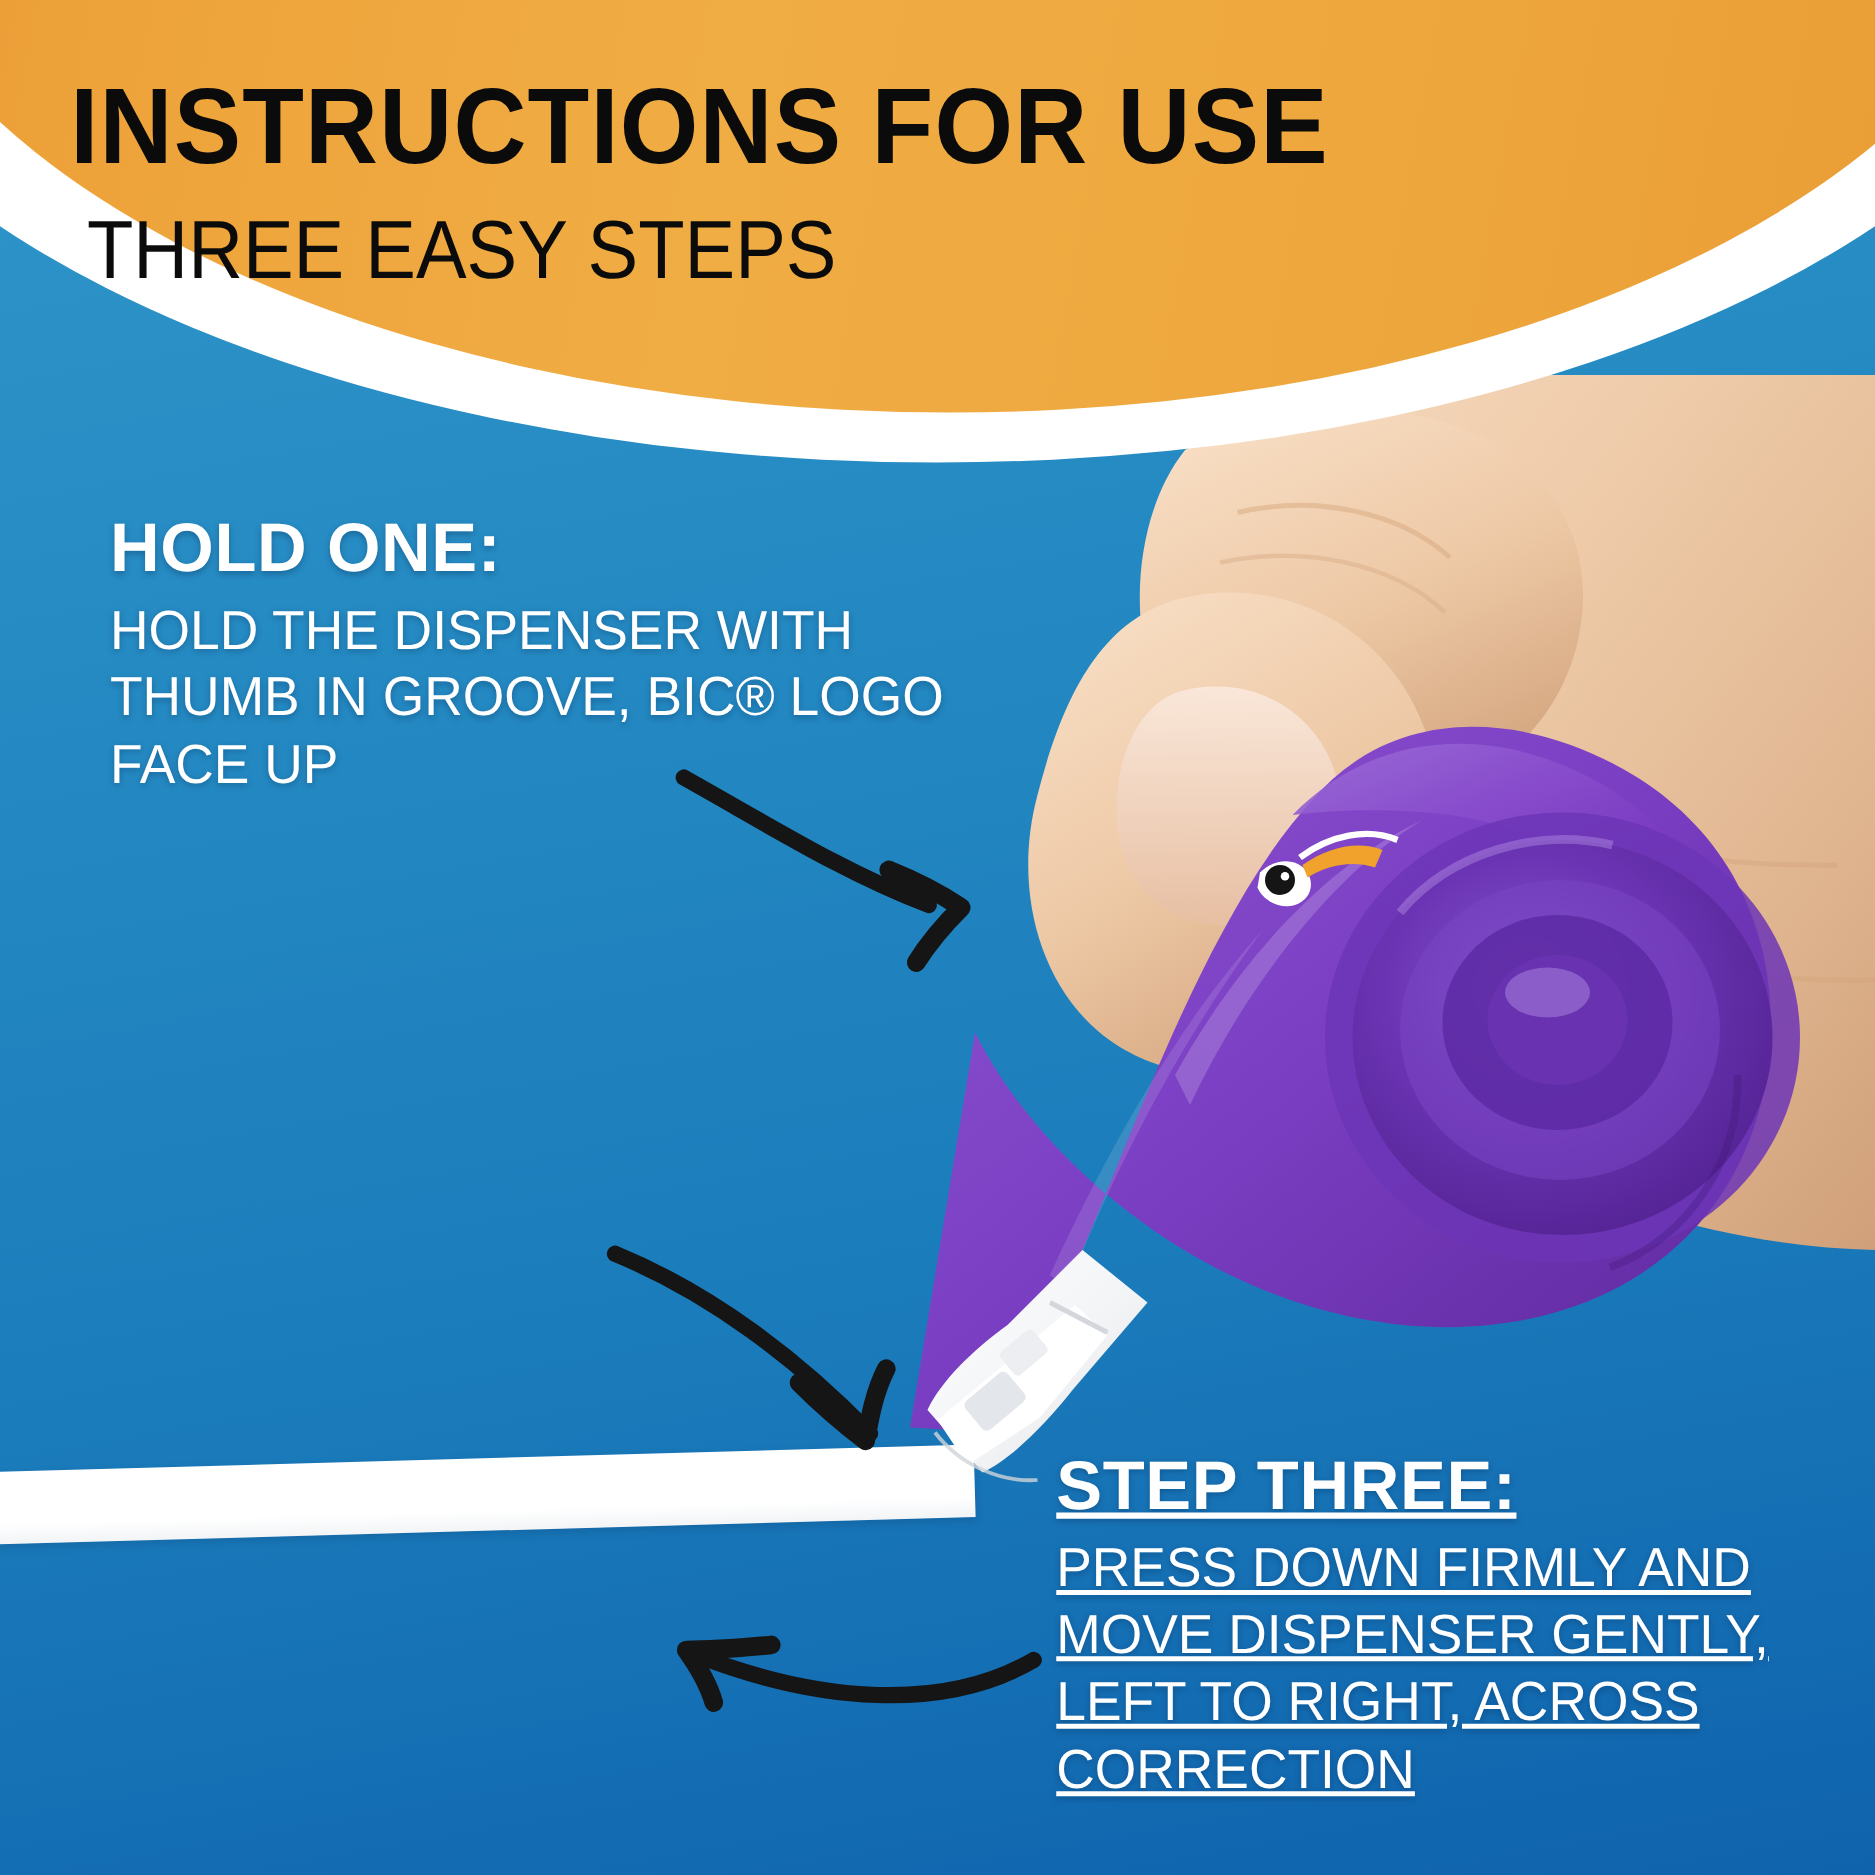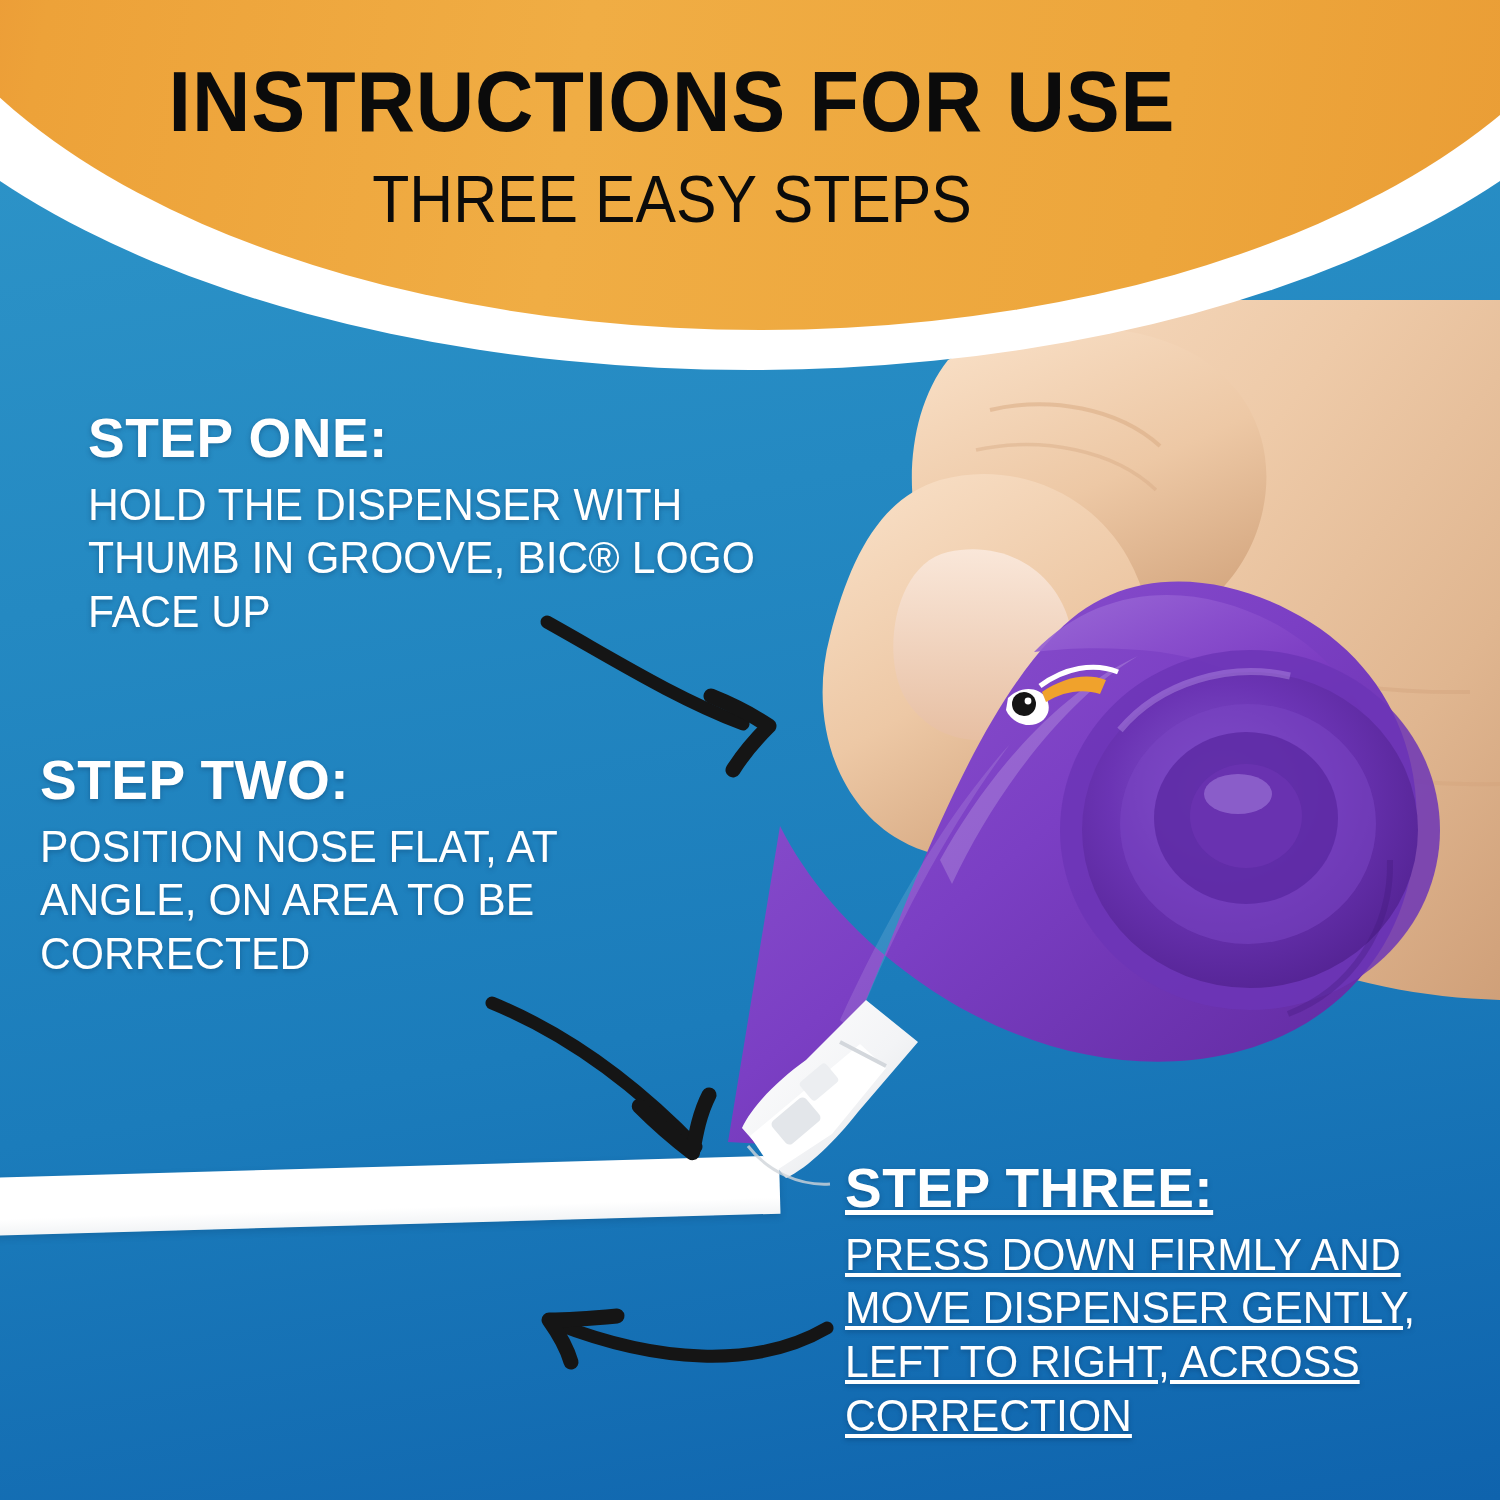--- a/index.html
+++ b/index.html
@@ -17,21 +17,21 @@
   .header-wrap{position:absolute;left:0;top:0;width:1500px;height:400px;overflow:hidden;}
   .hdr-white{
     position:absolute;left:-190px;top:-1030px;width:1880px;height:1400px;
     background:#ffffff;border-radius:0 0 50% 50%/0 0 34% 34%;
   }
   .hdr-orange{
     position:absolute;left:-120px;top:-1090px;width:1760px;height:1420px;
     background:linear-gradient(100deg,#e8862f 0%,#eda239 18%,#f0ad44 45%,#eda63c 75%,#e99a33 100%);
     border-radius:0 0 50% 50%/0 0 33% 33%;
   }
-  .hdr-text{position:absolute;left:2px;top:0;width:1340px;text-align:center;}
+  .hdr-text{position:absolute;left:16px;top:0;width:1340px;}
   .title{
     font-size:86px;font-weight:bold;color:#0b0b0b;letter-spacing:1px;
     margin-top:58px;line-height:1;
     transform:scaleX(0.94);
   }
   .subtitle{
     font-size:66px;font-weight:400;color:#0b0b0b;letter-spacing:0px;
     margin-top:22px;line-height:1;
     transform:scaleX(0.92);
   }
@@ -185,28 +185,24 @@
   <div class="header-wrap">
     <div class="hdr-white"></div>
     <div class="hdr-orange"></div>
     <div class="hdr-text">
       <div class="title">INSTRUCTIONS FOR USE</div>
       <div class="subtitle">THREE EASY STEPS</div>
     </div>
   </div>
 
   <div class="step" id="step1">
-    <div class="step-title">STEP ONE:</div>
+    <div class="step-title">HOLD ONE:</div>
     <div class="step-body">HOLD THE DISPENSER WITH THUMB IN GROOVE, BIC® LOGO FACE UP</div>
   </div>
 
-  <div class="step" id="step2">
-    <div class="step-title">STEP TWO:</div>
-    <div class="step-body">POSITION NOSE FLAT, AT ANGLE, ON AREA TO BE CORRECTED</div>
-  </div>
 
   <div class="step" id="step3">
     <div class="step-title">STEP THREE:</div>
     <div class="step-body">PRESS DOWN FIRMLY AND MOVE DISPENSER GENTLY, LEFT TO RIGHT, ACROSS CORRECTION</div>
   </div>
 
   <svg class="arrow" id="arrow1" width="300" height="190" viewBox="0 0 300 190" xmlns="http://www.w3.org/2000/svg">
     <path d="M22 22 C 90 60, 150 98, 218 124" stroke="#151515" stroke-width="13" stroke-linecap="round" fill="none"></path>
     <path d="M186 96 C 206 104, 226 114, 244 126 C 230 140, 218 154, 208 170" stroke="#151515" stroke-width="15" stroke-linecap="round" stroke-linejoin="round" fill="none"></path>
   </svg>

